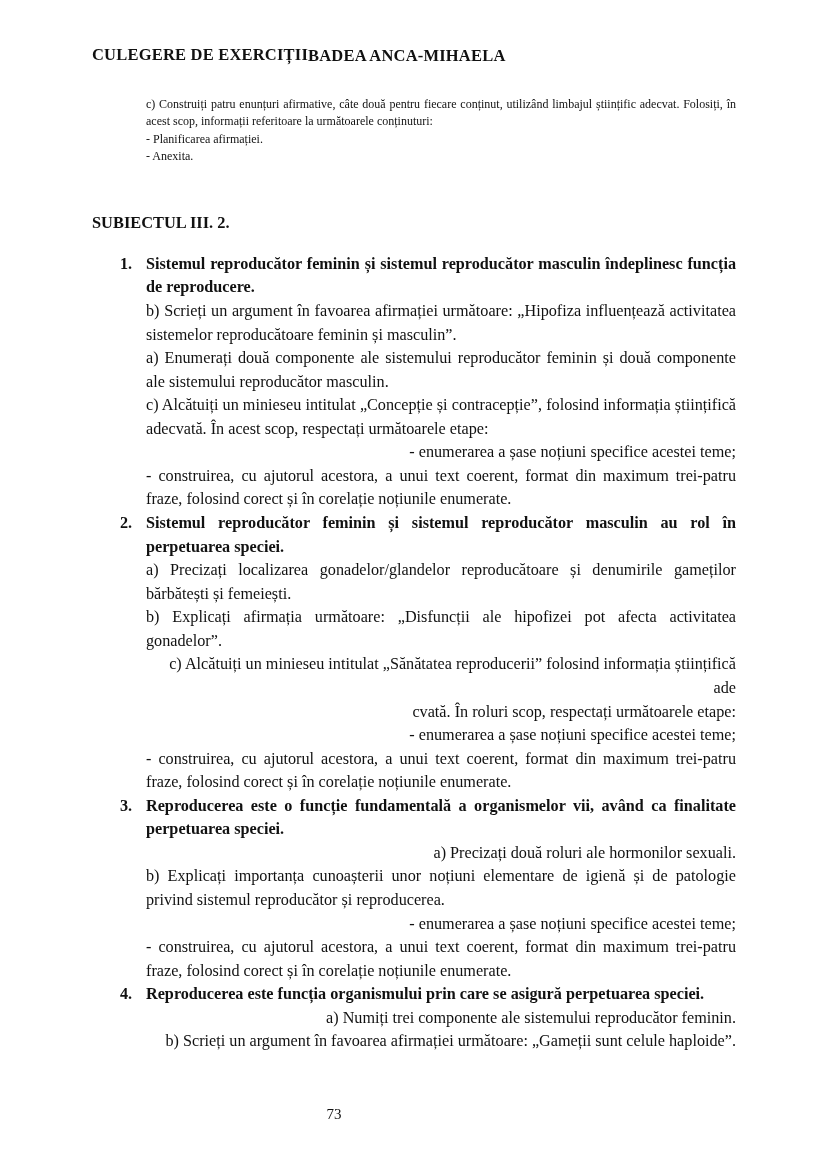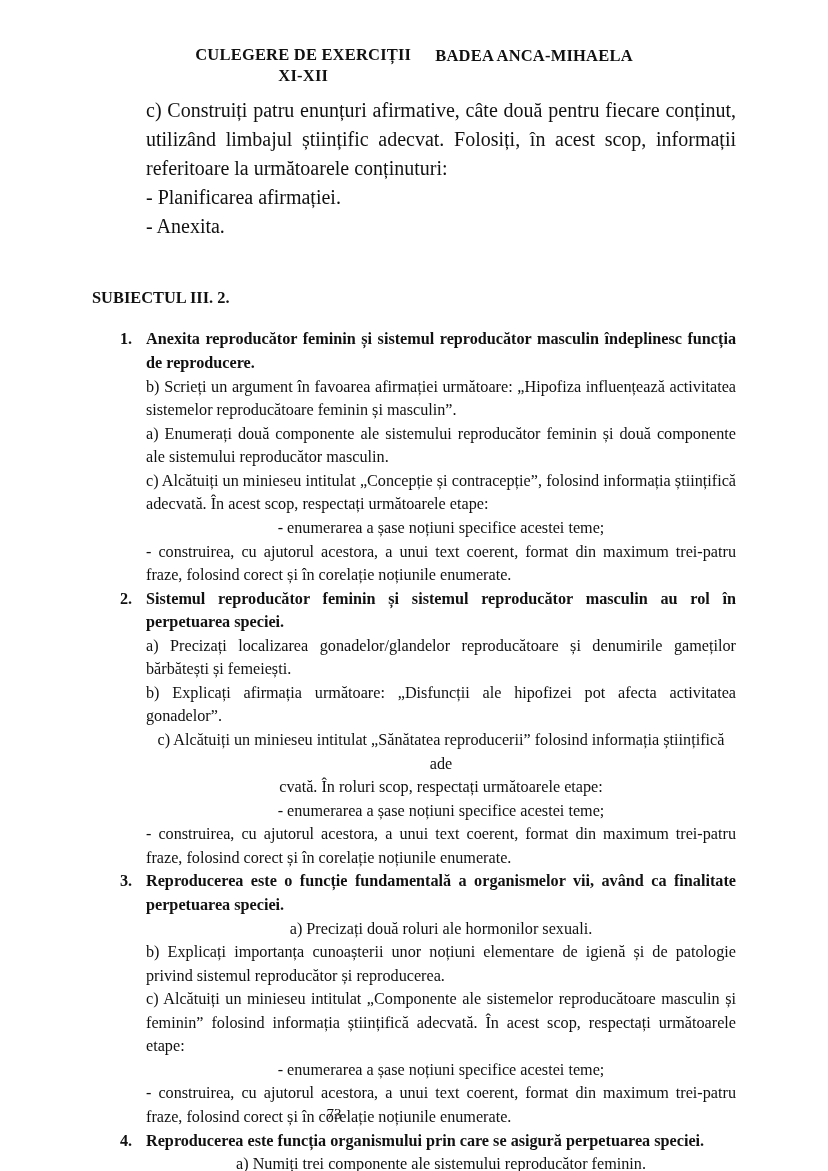--- a/index.html
+++ b/index.html
@@ -22,23 +22,22 @@
     box-sizing: border-box;
   }
 
   
   .header {
     position: absolute;
     top: 44px;
     left: 92px;
     right: 92px;
     display: flex;
-    justify-content: center;
+    justify-content: flex-start;
     align-items: flex-start;
-    gap: 24px;
   }
   .header-left {
     font-weight: bold;
     font-size: 16.5px;
     letter-spacing: 0.2px;
     line-height: 1.28;
     text-align: center;
   }
   .header-left .line1 { display: block; white-space: nowrap; }
   .header-left .line2 { display: block; white-space: nowrap; }
@@ -54,21 +53,21 @@
   
   .content {
     position: absolute;
     top: 96px;
     left: 92px;
     width: 644px;
   }
 
   p, .line {
     margin: 0;
-    font-size: 20px;
+    font-size: 12px;
     line-height: 1.455;
   }
 
   .para {
     text-align: justify;
     text-justify: inter-word;
     margin: 0;
   }
   .para-left {
     text-align: left;
@@ -115,61 +114,60 @@
     font-size: 16.2px;
     line-height: 1.455;
   }
   .q-sub {
     text-align: justify;
     text-justify: inter-word;
     font-size: 16.2px;
     line-height: 1.455;
   }
   .q-sub.noj {
-    text-align: center;
+    text-align: right;
   }
 
   
   .footer {
     position: absolute;
     bottom: 48px;
     left: 0;
     width: 668px;
     text-align: center;
     font-size: 15px;
   }
 </style>
 </head>
 <body>
 
 <div class="page">
 
   <div class="header">
     <div class="header-left">
       <span class="line1">CULEGERE DE EXERCIȚII</span>
-      <span class="line2">XI-XII</span>
     </div>
     <div class="header-right">BADEA ANCA-MIHAELA</div>
   </div>
 
   <div class="content">
 
     <div class="indent">
       <p class="para">c) Construiți patru enunțuri afirmative, câte două pentru fiecare conținut, utilizând limbajul științific adecvat. Folosiți, în acest scop, informații referitoare la următoarele conținuturi:</p>
       <p class="para para-left">- Planificarea afirmației.</p>
       <p class="para para-left">- Anexita.</p>
     </div>
 
     <div class="section-heading">SUBIECTUL III. 2.</div>
 
     <ol class="qlist">
 
       <li>
         <span class="marker">1.</span>
-        <p class="q-stem">Anexita reproducător feminin și sistemul reproducător masculin îndeplinesc funcția de reproducere.</p>
+        <p class="q-stem">Sistemul reproducător feminin și sistemul reproducător masculin îndeplinesc funcția de reproducere.</p>
         <p class="q-sub">b) Scrieți un argument în favoarea afirmației următoare: „Hipofiza influențează activitatea sistemelor reproducătoare feminin și masculin”.</p>
         <p class="q-sub">a) Enumerați două componente ale sistemului reproducător feminin și două componente ale sistemului reproducător masculin.</p>
         <p class="q-sub">c) Alcătuiți un minieseu intitulat „Concepție și contracepție”, folosind informația științifică adecvată. În acest scop, respectați următoarele etape:</p>
         <p class="q-sub noj">- enumerarea a șase noțiuni specifice acestei teme;</p>
         <p class="q-sub">- construirea, cu ajutorul acestora, a unui text coerent, format din maximum trei-patru fraze, folosind corect și în corelație noțiunile enumerate.</p>
       </li>
 
       <li>
         <span class="marker">2.</span>
         <p class="q-stem">Sistemul reproducător feminin și sistemul reproducător masculin au rol în perpetuarea speciei.</p>
@@ -179,21 +177,20 @@
         <p class="q-sub noj">cvată. În roluri scop, respectați următoarele etape:</p>
         <p class="q-sub noj">- enumerarea a șase noțiuni specifice acestei teme;</p>
         <p class="q-sub">- construirea, cu ajutorul acestora, a unui text coerent, format din maximum trei-patru fraze, folosind corect și în corelație noțiunile enumerate.</p>
       </li>
 
       <li>
         <span class="marker">3.</span>
         <p class="q-stem">Reproducerea este o funcție fundamentală a organismelor vii, având ca finalitate perpetuarea speciei.</p>
         <p class="q-sub noj">a) Precizați două roluri ale hormonilor sexuali.</p>
         <p class="q-sub">b) Explicați importanța cunoașterii unor noțiuni elementare de igienă și de patologie privind sistemul reproducător și reproducerea.</p>
-        <p class="q-sub">c) Alcătuiți un minieseu intitulat „Componente ale sistemelor reproducătoare masculin și feminin” folosind informația științifică adecvată. În acest scop, respectați următoarele etape:</p>
         <p class="q-sub noj">- enumerarea a șase noțiuni specifice acestei teme;</p>
         <p class="q-sub">- construirea, cu ajutorul acestora, a unui text coerent, format din maximum trei-patru fraze, folosind corect și în corelație noțiunile enumerate.</p>
       </li>
 
       <li>
         <span class="marker">4.</span>
         <p class="q-stem">Reproducerea este funcția organismului prin care se asigură perpetuarea speciei.</p>
         <p class="q-sub noj">a) Numiți trei componente ale sistemului reproducător feminin.</p>
         <p class="q-sub noj">b) Scrieți un argument în favoarea afirmației următoare: „Gameții sunt celule haploide”.</p>
       </li>

